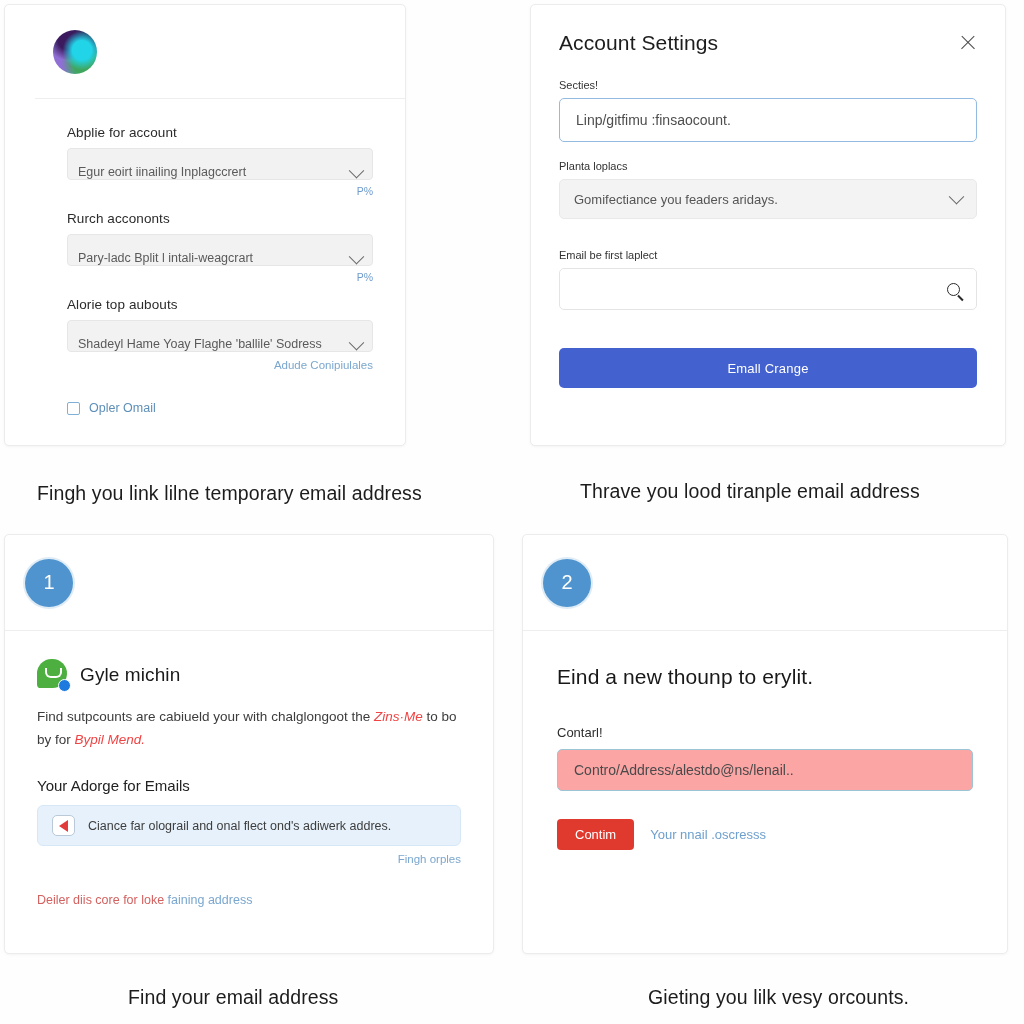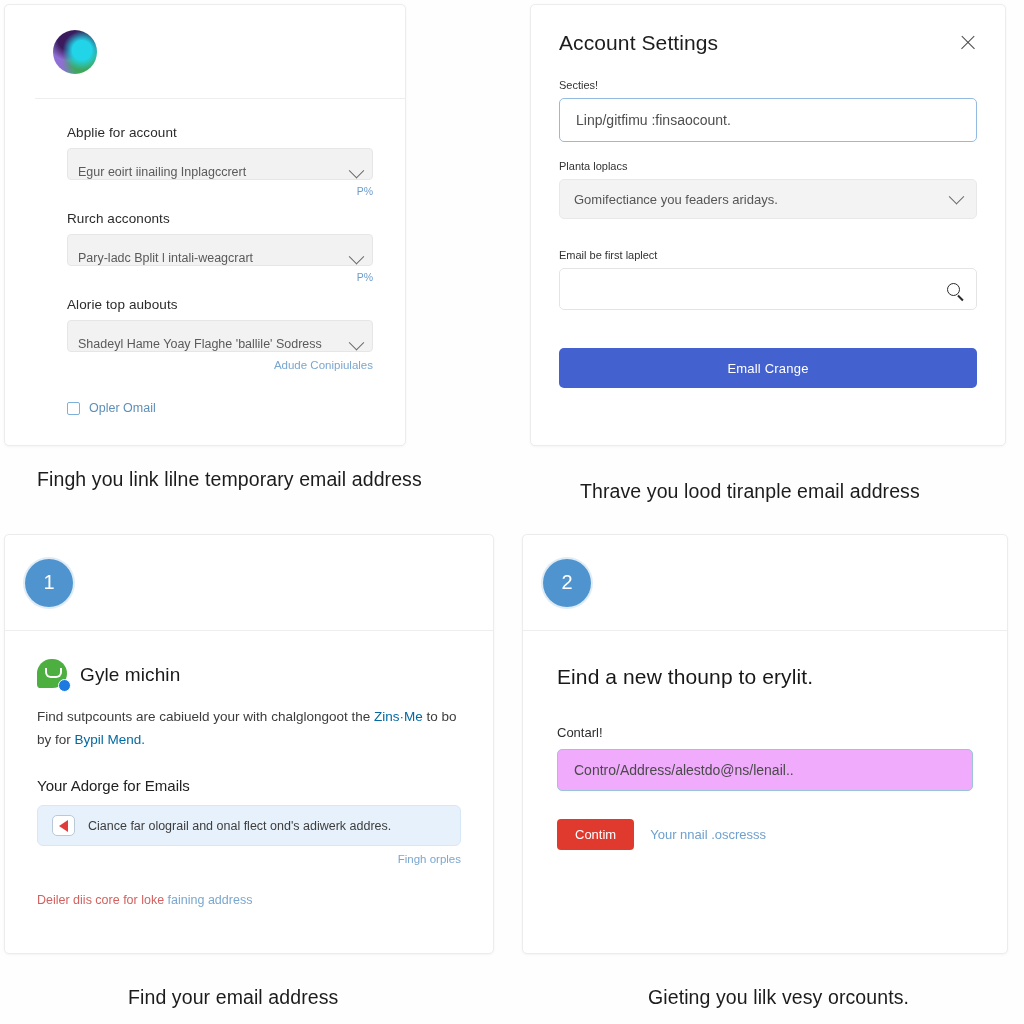--- a/index.html
+++ b/index.html
@@ -206,21 +206,21 @@
     background: #1f7ae0; border:1.6px solid #ffffff;
   }
   .brand-name { font-size: 19px; color:#1a1a1a; letter-spacing:0.1px; }
 
   .para {
     margin-top: 14px;
     font-size: 13.5px;
     line-height: 1.72;
     color: #3c3c3c;
   }
-  .para a { color:#0369a1; text-decoration:none; }
+  .para a { color:#ef4444; text-decoration:none;font-style:italic; }
 
   .sec-label { font-size: 15px; color:#222; margin-top: 26px; }
   .info-box {
     margin-top: 11px;
     background: #e6f1fb;
     border: 1px solid #d6e7f7;
     border-radius: 6px;
     height: 41px;
     display:flex; align-items:center; gap: 13px;
     padding: 0 14px;
@@ -239,21 +239,21 @@
   }
   .info-box span { font-size:12.5px; color:#3d3d3d; white-space:nowrap; overflow:hidden; }
   .warn-text { margin-top: 28px; font-size: 12.5px; color:#d2615f; }
   .warn-text a { color:#7aa7d0; text-decoration:none; }
 
   .lbl4 { font-size:13px; color:#2d2d2d; margin-top: 36px; margin-bottom: 9px; }
   .input4 {
     height: 42px;
     border: 1.3px solid #9bc4d4;
     border-radius: 5px;
-    background:#f0abfc;
+    background:#fca5a5;
     display:flex; align-items:center;
     padding: 0 16px;
     font-size: 14px; color:#4a4a4a;
   }
   .btnrow { display:flex; align-items:center; gap: 16px; margin-top: 28px; }
   .btn-danger {
     height: 31px; padding: 0 18px;
     border-radius: 4px; border:none;
     color:#fff; font-size: 13px;
     display:flex; align-items:center; justify-content:center;
@@ -333,21 +333,21 @@
       <div class="search-box">
         <span class="mag"></span>
       </div>
     </div>
 
     <div style="margin-top:38px;">
       <button class="btn-primary" id="primaryBtn" style="background: rgb(68, 97, 208);">Emall Crange</button>
     </div>
   </div>
 
-  <div class="caption" style="left:37px; top:468px;">Fingh you link lilne temporary email address</div>
+  <div class="caption" style="left:37px; top:482px;">Fingh you link lilne temporary email address</div>
   <div class="caption" style="left:580px; top:480px;">Thrave you lood tiranple email address</div>
 
   <div class="card" id="card3">
     <div class="card-head numhead">
       <div class="num-badge" style="background: rgb(79, 148, 206);">1</div>
     </div>
     <div class="card-body">
 
       <div class="brand-row">
         <span class="chat-icon">

